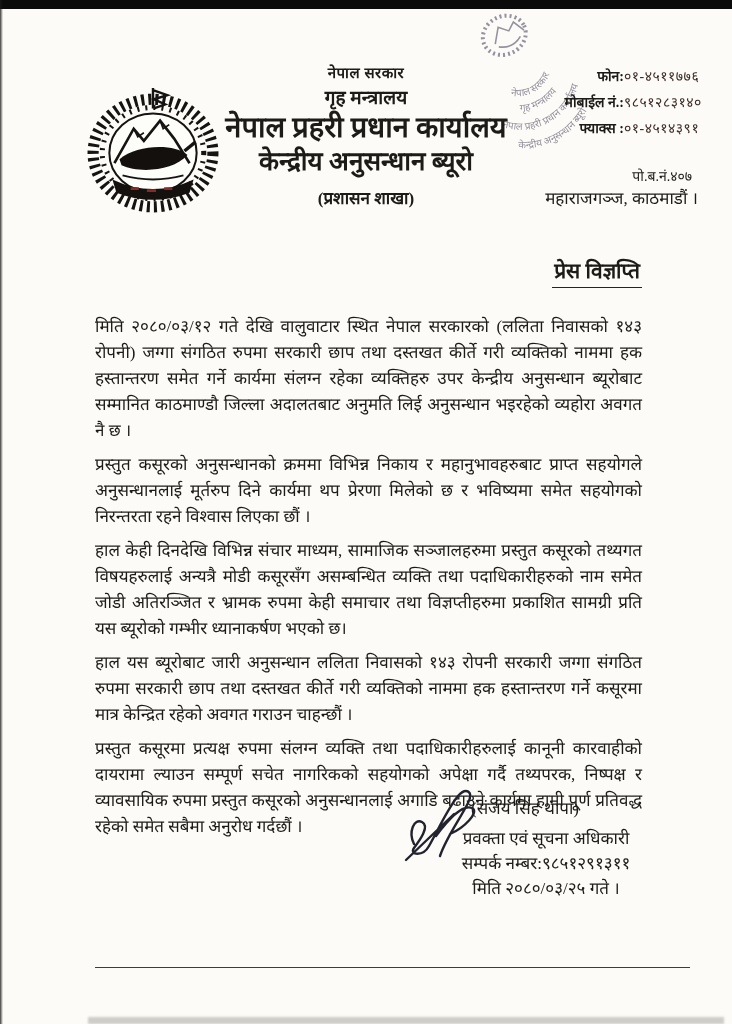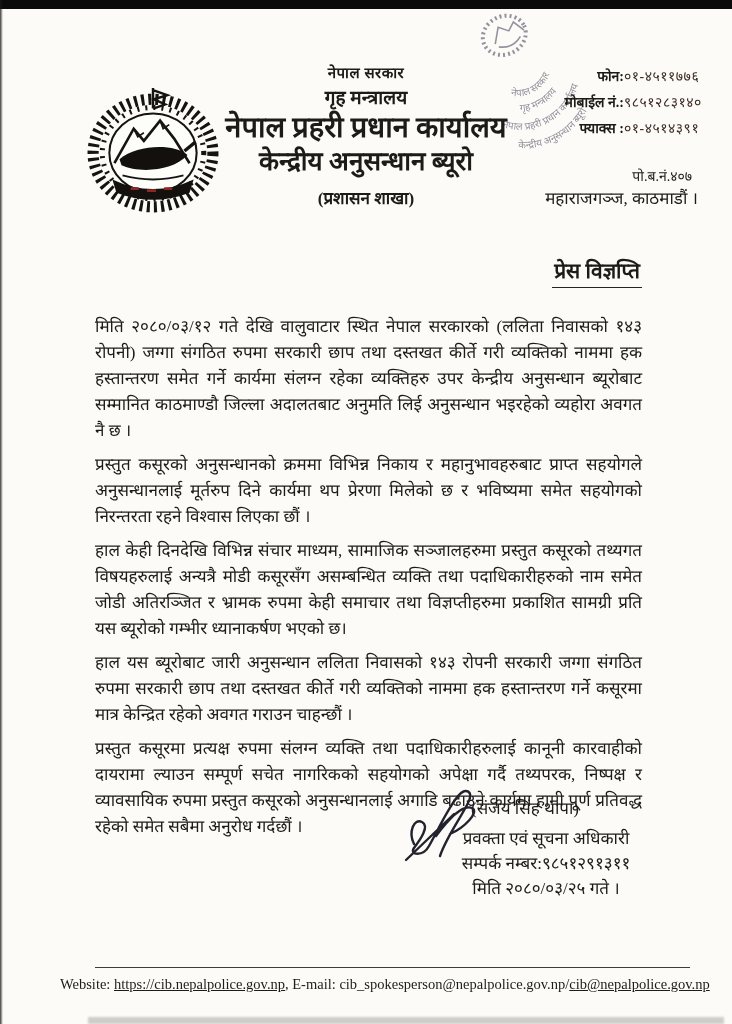--- a/index.html
+++ b/index.html
@@ -135,18 +135,15 @@
     <svg class="scribble" viewBox="0 0 96 92">
       <path d="M20 66 C14 54 20 40 28 44 C36 48 26 62 20 70 C15 77 29 79 35 68 C44 52 54 30 64 18 C72 9 80 13 74 25 C66 41 52 60 46 78 M42 58 C54 42 68 26 78 30 C86 34 70 50 56 56 M12 82 L60 36" fill="none" stroke="#23232e" stroke-width="2.4" stroke-linecap="round"></path>
     </svg>
     <div class="name">(संजय सिंह थापा)</div>
     <div>प्रवक्ता एवं सूचना अधिकारी</div>
     <div>सम्पर्क नम्बर:९८५१२९१३११</div>
     <div>मिति २०८०/०३/२५ गते ।</div>
   </div>
 
   <div class="footer-rule"></div>
-  <div class="footer">
-    <span>Website: </span><span class="u">https://cib.nepalpolice.gov.np</span><span>, E-mail: </span><span>cib_spokesperson@nepalpolice.gov.np</span><span>/</span><span class="u">cib@nepalpolice.gov.np</span>
-  </div>
 
   <div class="bottom-smudge"></div>
 </div>
 
 </body></html>

